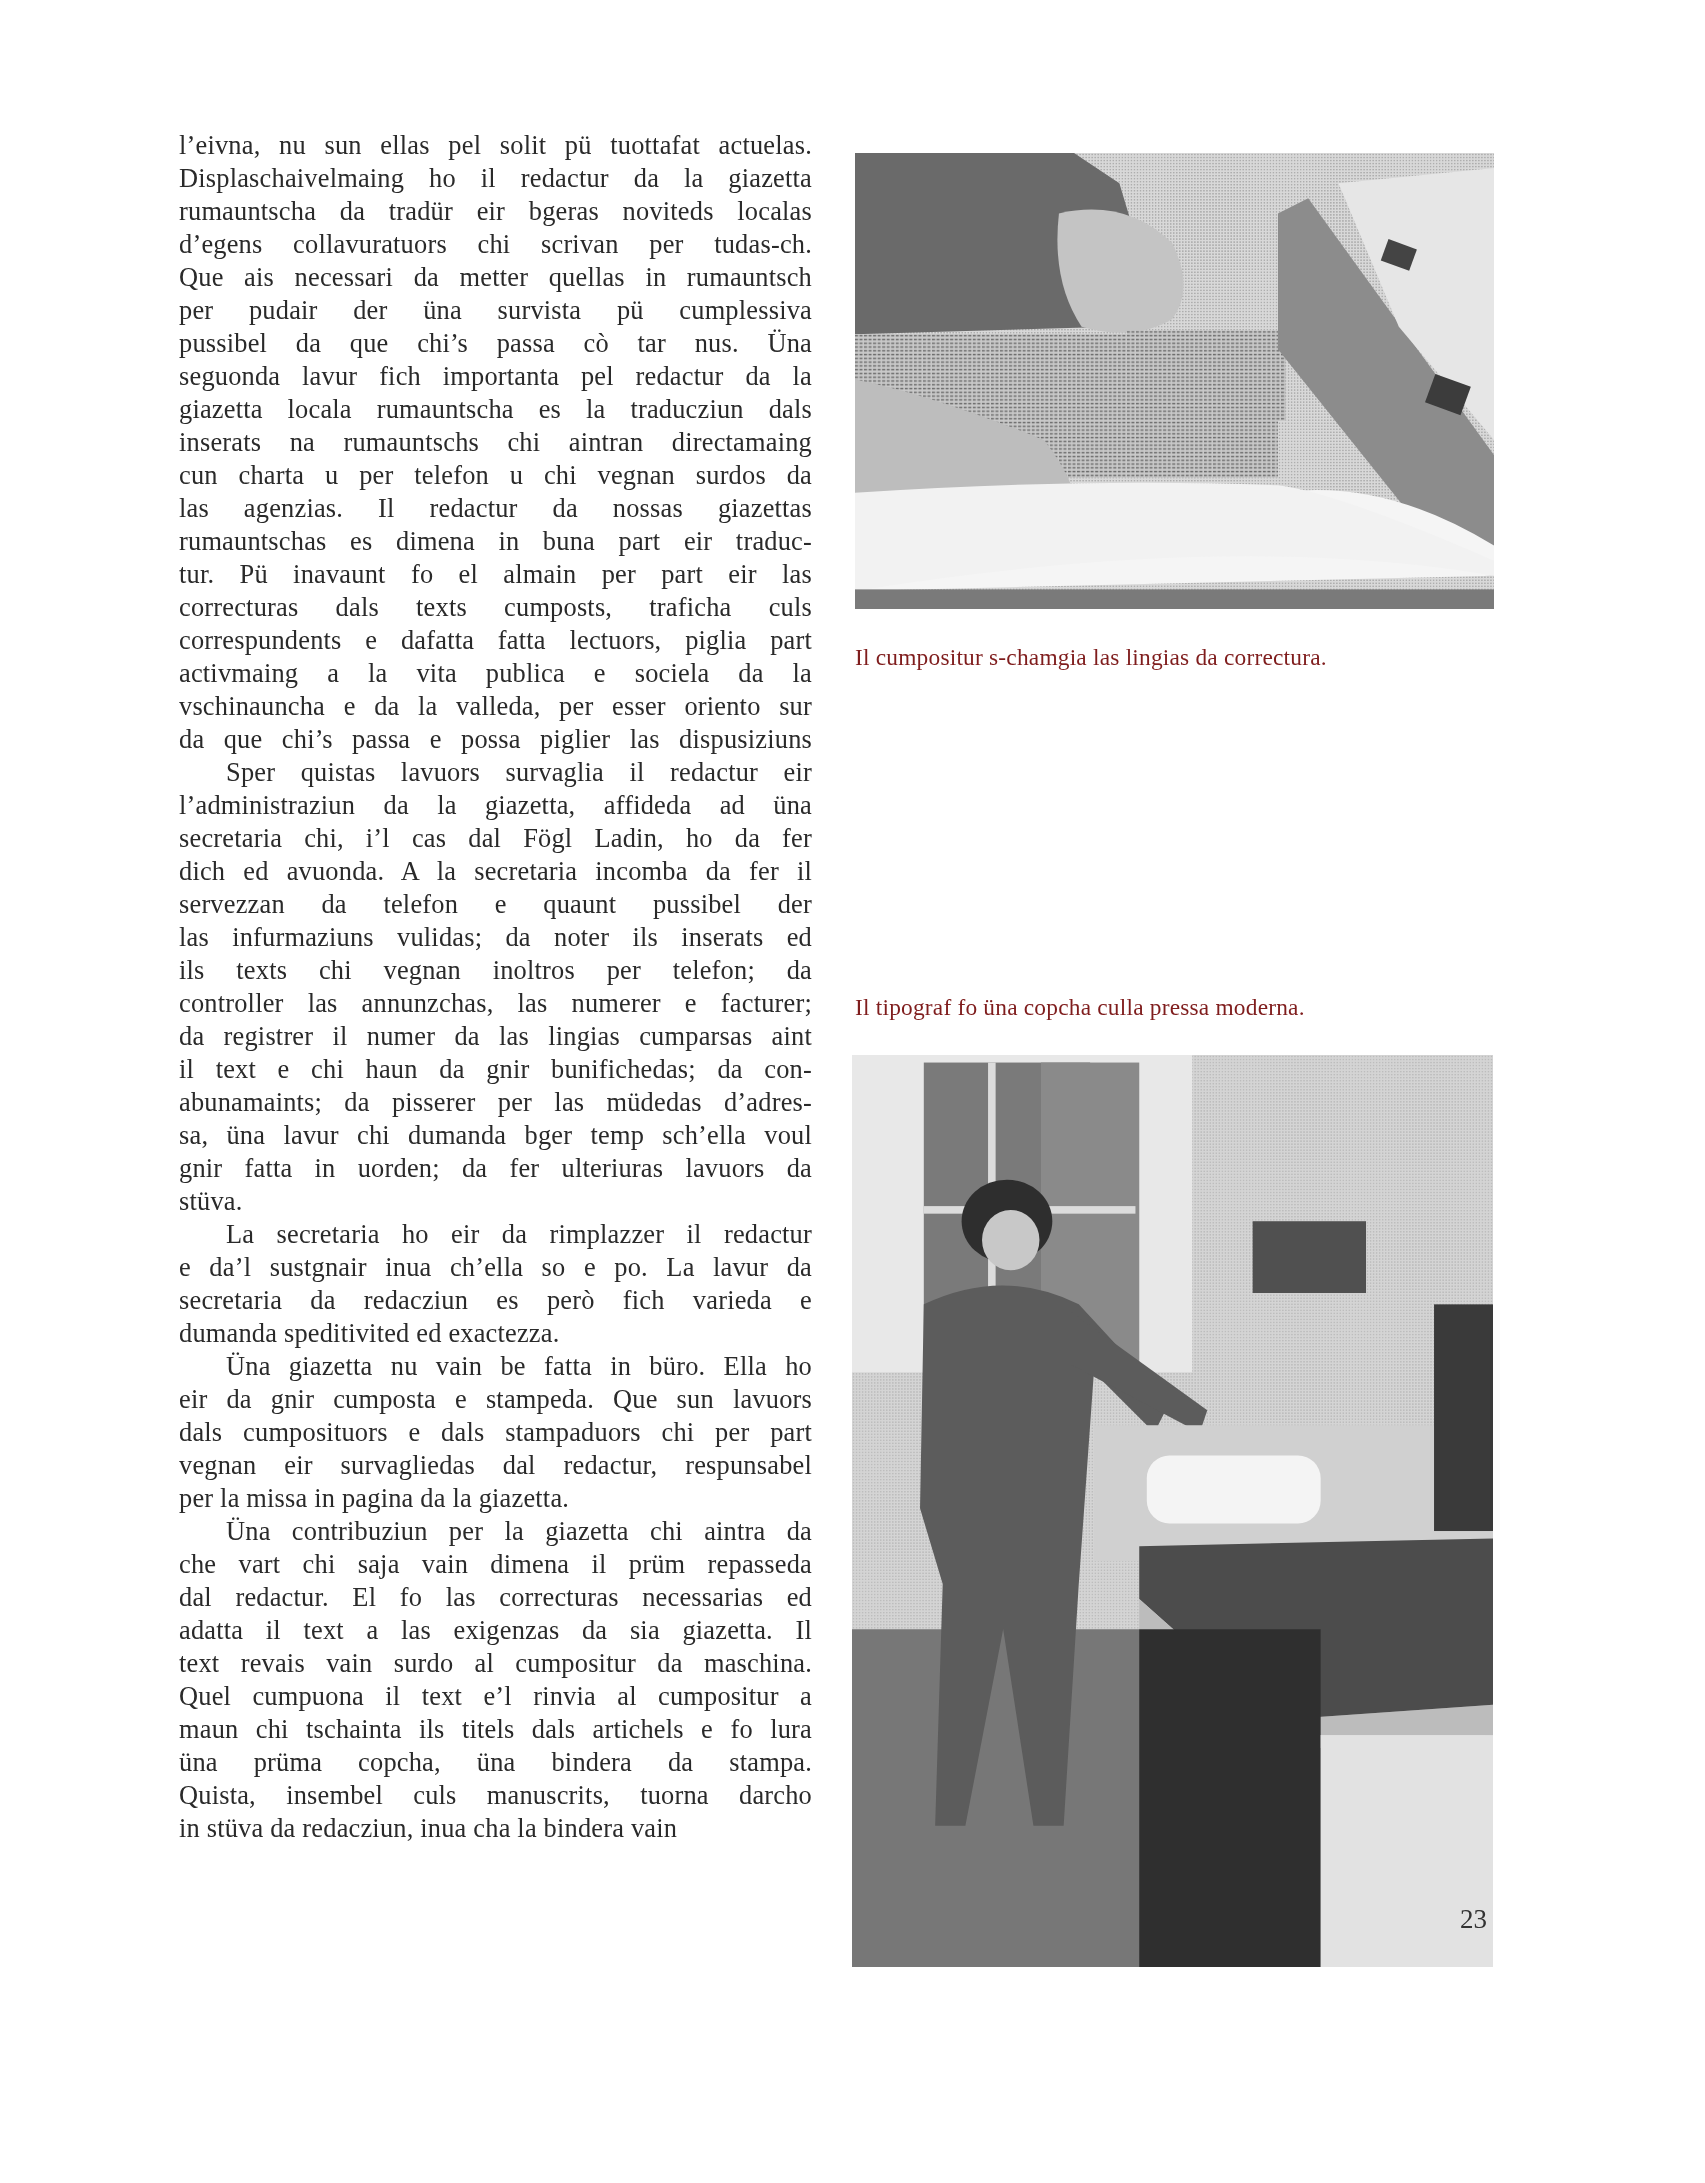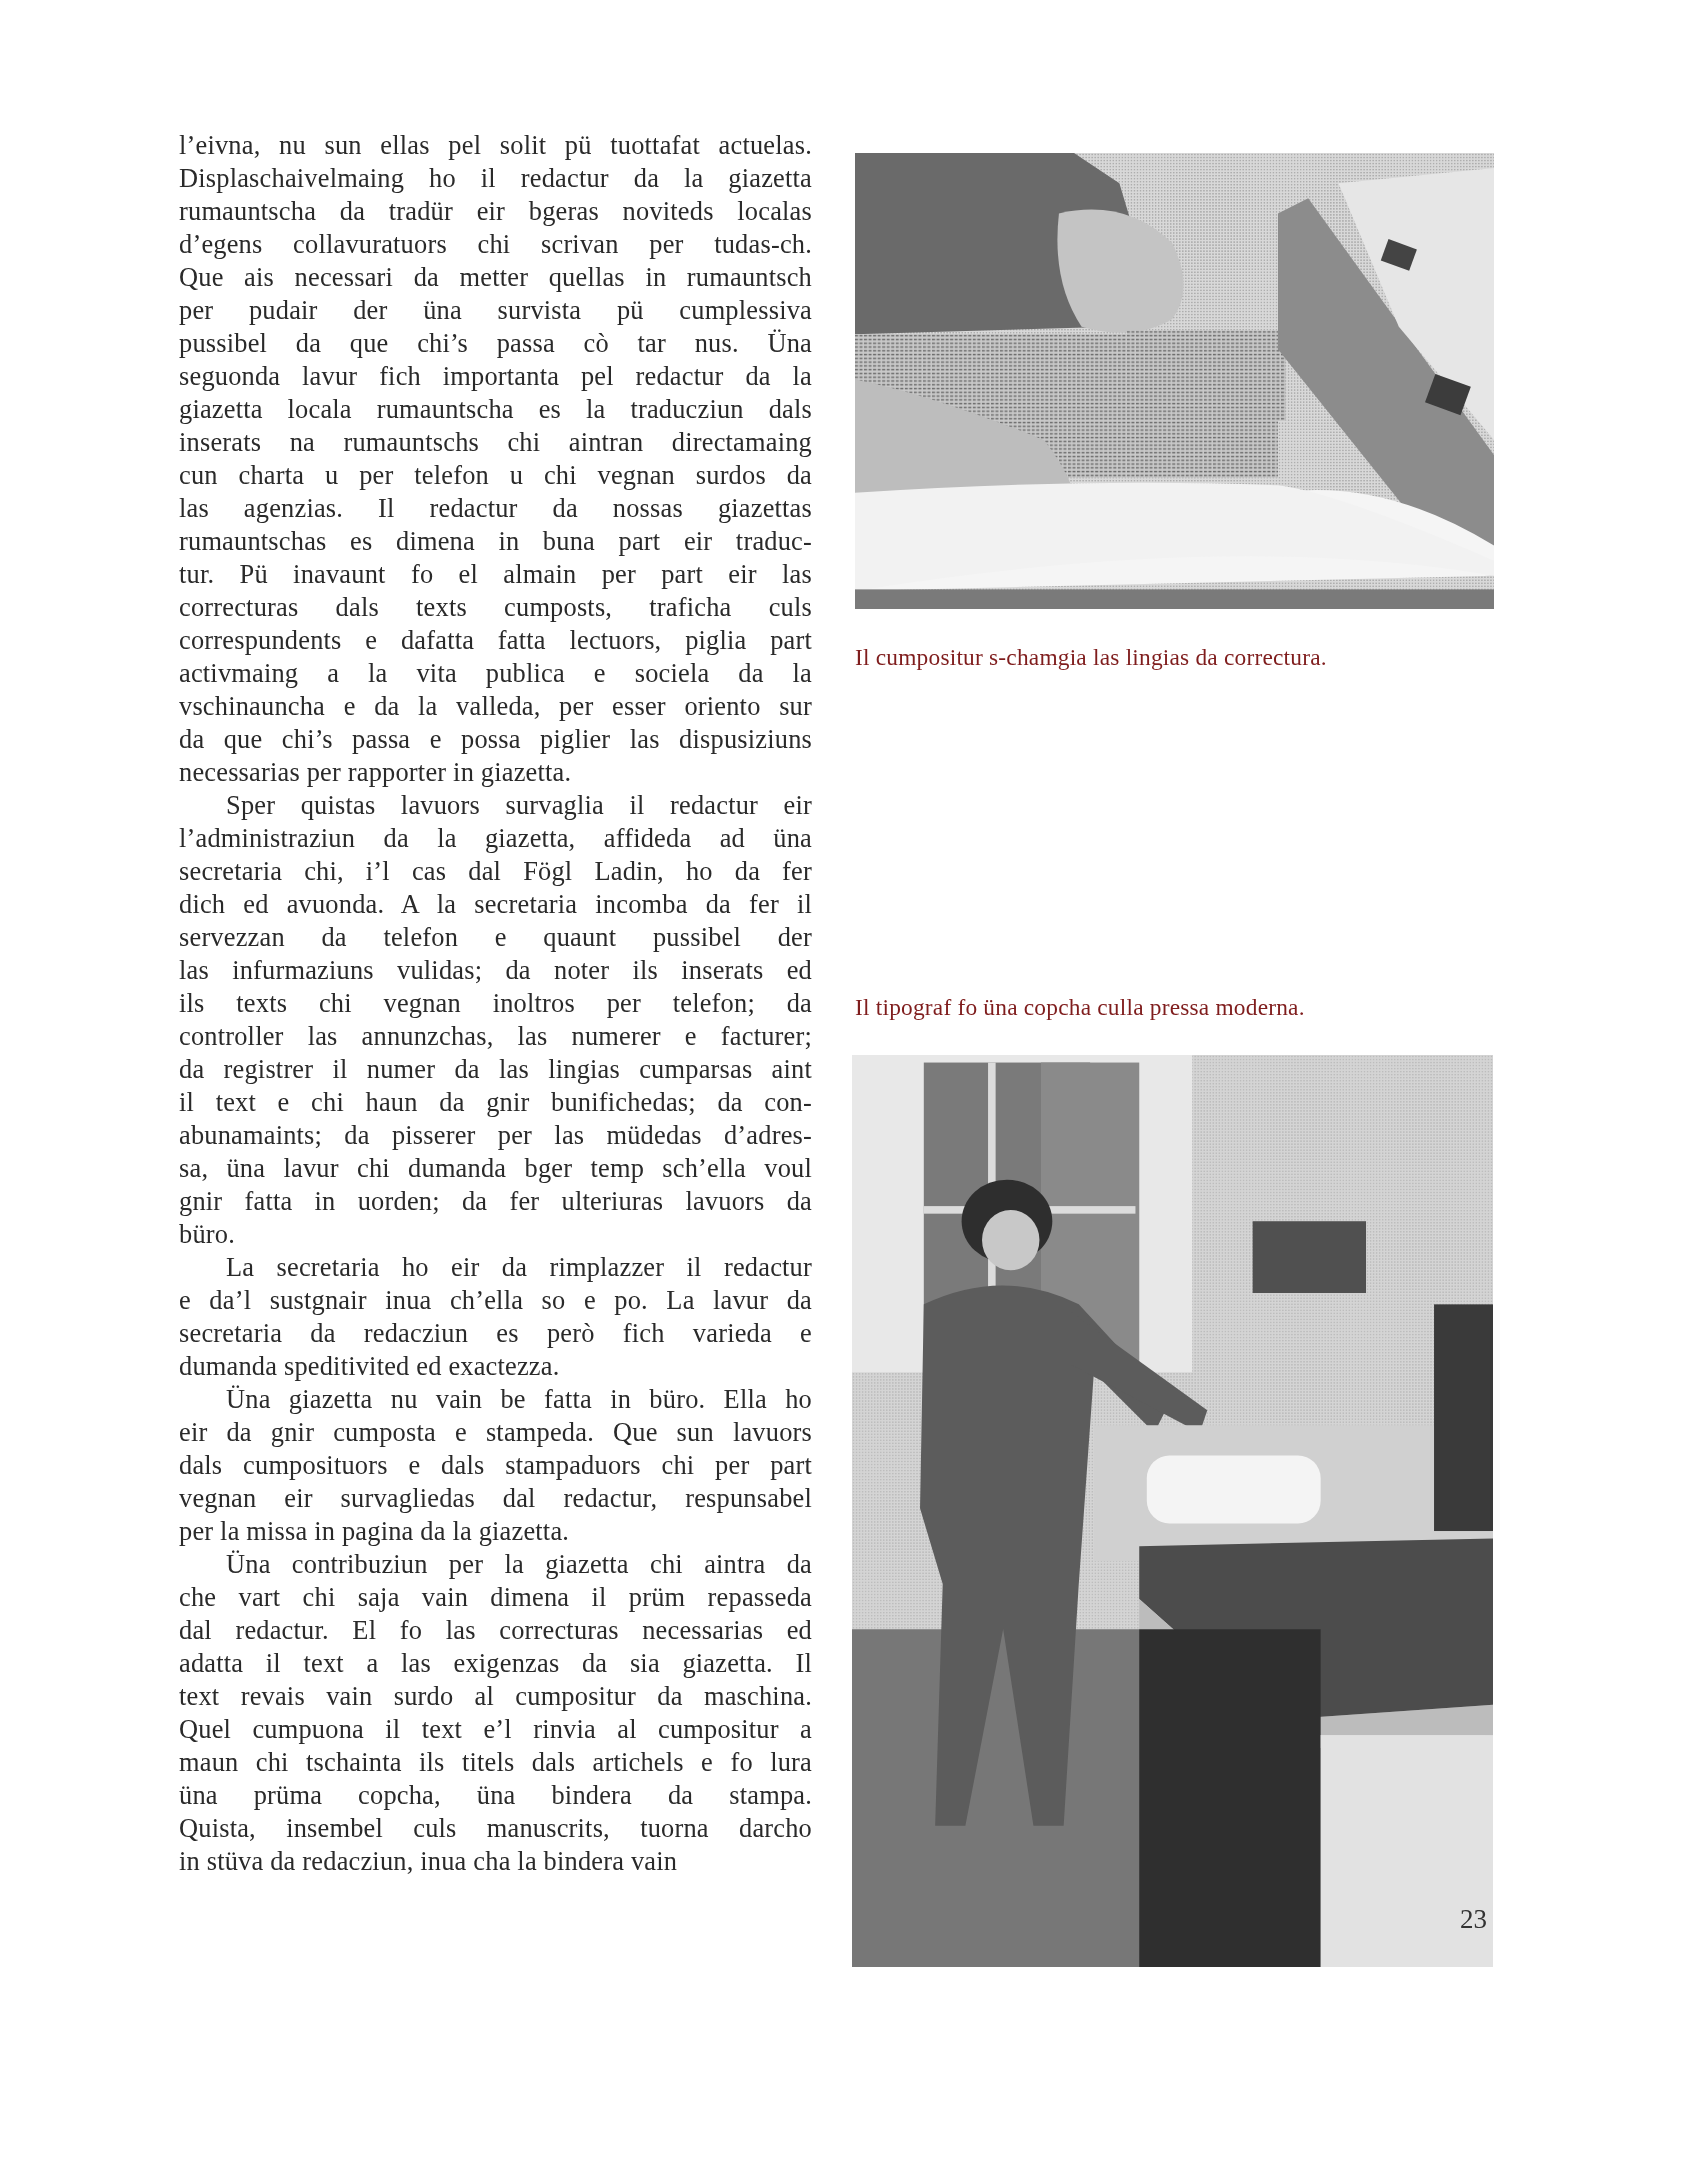--- a/index.html
+++ b/index.html
@@ -34,37 +34,36 @@
       <span class="line">inserats na rumauntschs chi aintran directamaing</span>
       <span class="line">cun charta u per telefon u chi vegnan surdos da</span>
       <span class="line">las agenzias. Il redactur da nossas giazettas</span>
       <span class="line">rumauntschas es dimena in buna part eir traduc-</span>
       <span class="line">tur. Pü inavaunt fo el almain per part eir las</span>
       <span class="line">correcturas dals texts cumposts, traficha culs</span>
       <span class="line">correspundents e dafatta fatta lectuors, piglia part</span>
       <span class="line">activmaing a la vita publica e sociela da la</span>
       <span class="line">vschinauncha e da la valleda, per esser oriento sur</span>
       <span class="line">da que chi’s passa e possa piglier las dispusiziuns</span>
-      <span class="line last">necessarias per rapporter in giazetta.</span>
     </div>
     <div class="para">
       <span class="line indent">Sper quistas lavuors survaglia il redactur eir</span>
       <span class="line">l’administraziun da la giazetta, affideda ad üna</span>
       <span class="line">secretaria chi, i’l cas dal Fögl Ladin, ho da fer</span>
       <span class="line">dich ed avuonda. A la secretaria incomba da fer il</span>
       <span class="line">servezzan da telefon e quaunt pussibel der</span>
       <span class="line">las infurmaziuns vulidas; da noter ils inserats ed</span>
       <span class="line">ils texts chi vegnan inoltros per telefon; da</span>
       <span class="line">controller las annunzchas, las numerer e facturer;</span>
       <span class="line">da registrer il numer da las lingias cumparsas aint</span>
       <span class="line">il text e chi haun da gnir bunifichedas; da con-</span>
       <span class="line">abunamaints; da pisserer per las müdedas d’adres-</span>
       <span class="line">sa, üna lavur chi dumanda bger temp sch’ella voul</span>
       <span class="line">gnir fatta in uorden; da fer ulteriuras lavuors da</span>
-      <span class="line last">büro.</span>
+      <span class="line last">stüva.</span>
     </div>
     <div class="para">
       <span class="line indent">La secretaria ho eir da rimplazzer il redactur</span>
       <span class="line">e da’l sustgnair inua ch’ella so e po. La lavur da</span>
       <span class="line">secretaria da redacziun es però fich varieda e</span>
       <span class="line last">dumanda speditivited ed exactezza.</span>
     </div>
     <div class="para gap">
       <span class="line indent">Üna giazetta nu vain be fatta in büro. Ella ho</span>
       <span class="line">eir da gnir cumposta e stampeda. Que sun lavuors</span>

